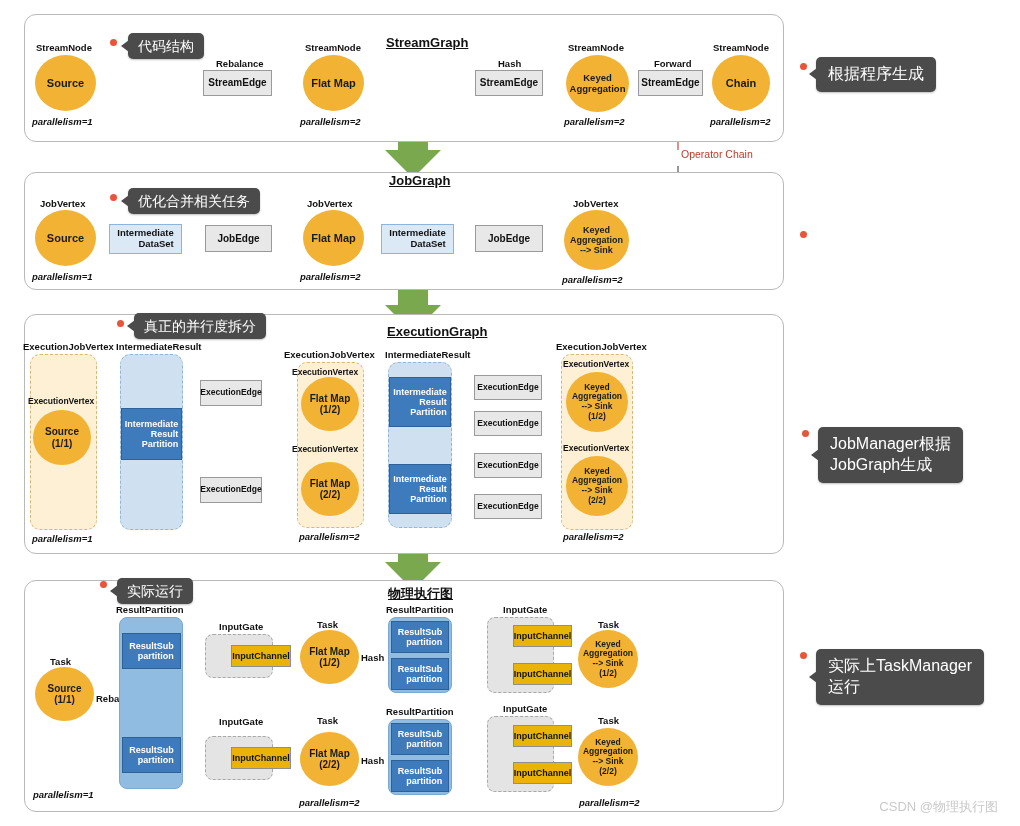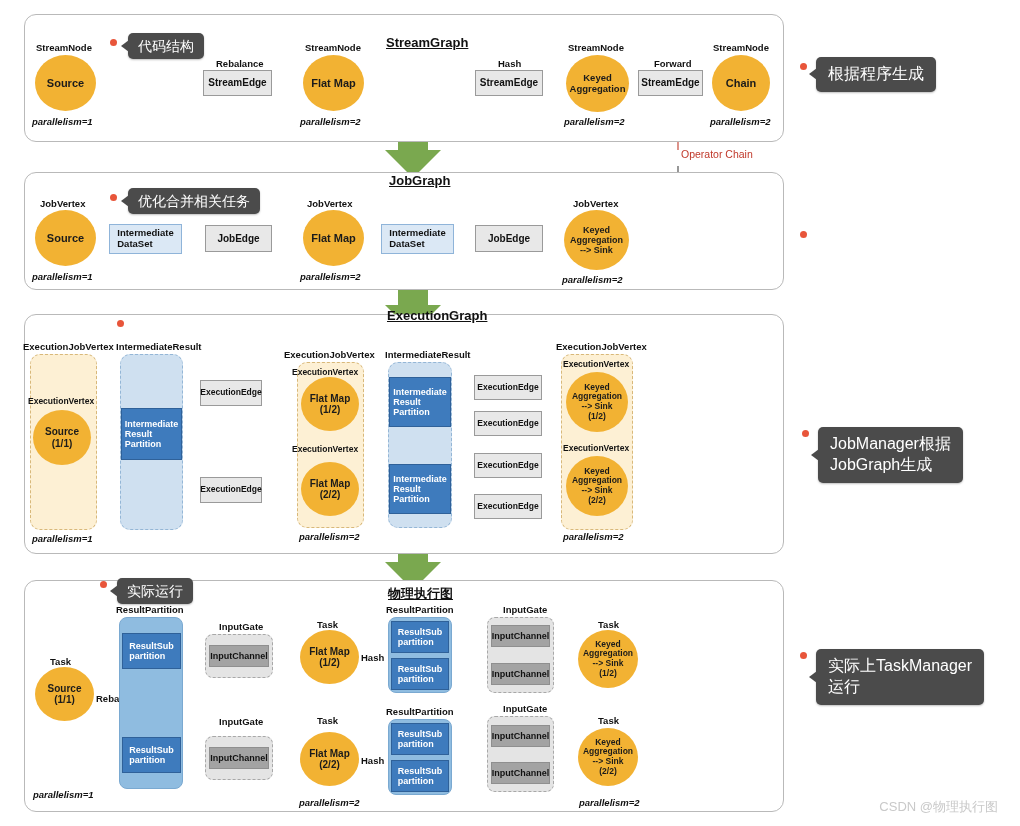--- a/index.html
+++ b/index.html
@@ -41,27 +41,27 @@
     color:#1b1b1b;
     line-height:1.12;
     box-sizing:border-box;
   }
 
   
   .box{
     position:absolute;
     box-sizing:border-box;
     display:flex;align-items:center;justify-content:center;
-    text-align:left;
+    text-align:right;
     line-height:1.12;
   }
   .box-grey{background:#e8e8e8;border:1px solid #9a9a9a;color:#111;font-weight:bold;}
   .box-lightblue{background:#dbe8f5;border:1px solid #8fb4d9;color:#111;font-weight:bold;}
   .box-blue{background:#3e7bbd;border:1px solid #2f6199;color:#fff;font-weight:bold;}
-  .box-greyinner{background:#a3a3a3;border:1px solid #8f8f8f;color:#111;font-weight:bold;}
+  .box-greyinner{background:#eab308;border:1px solid #8f8f8f;color:#111;font-weight:bold;margin-left:22px;}
 
   
   .grp{
     position:absolute;
     box-sizing:border-box;
     border-radius:10px;
   }
   .grp-orange{background:#fdf0d4;border:1px dashed #d8b87a;}
   .grp-blue{background:#cfe0f0;border:1px dashed #94b6d6;}
   .grp-blue2{background:#8fbce0;border:1px solid #7aa9d1;border-radius:8px;}
@@ -293,23 +293,24 @@
 
   <div class="cap" style="left:573px;top:198px;">JobVertex</div>
   <div class="circle" style="left:564px;top:210px;width:65px;height:60px;font-size:9px;white-space:pre-line;">Keyed
 Aggregation
 --&gt; Sink</div>
   <div class="par" style="left:562px;top:274px;">parallelism=2</div>
 
   <span class="dot" style="left:800px;top:231px;"></span>
 
   <div class="panel" style="left:24px;top:314px;width:760px;height:240px;"></div>
-  <div class="panel-title" style="left:387px;top:308px;">ExecutionGraph</div>
+  <div class="panel-title" style="left:387px;top:324px;">ExecutionGraph</div>
 
   <span class="dot" style="left:117px;top:320px;"></span>
+  <div class="callout" style="left:134px;top:313px;">真正的并行度拆分<span class="tail"></span></div>
 
   <div class="cap" style="left:23px;top:341px;">ExecutionJobVertex</div>
   <div class="grp grp-orange" style="left:30px;top:354px;width:67px;height:176px;"></div>
   <div class="cap cap-sm" style="left:28px;top:396px;">ExecutionVertex</div>
   <div class="circle" style="left:33px;top:410px;width:58px;height:55px;font-size:10px;white-space:pre-line;">Source
 (1/1)</div>
   <div class="par" style="left:32px;top:533px;">parallelism=1</div>
 
   <div class="cap" style="left:116px;top:341px;">IntermediateResult</div>
   <div class="grp grp-blue" style="left:120px;top:354px;width:63px;height:176px;"></div>

